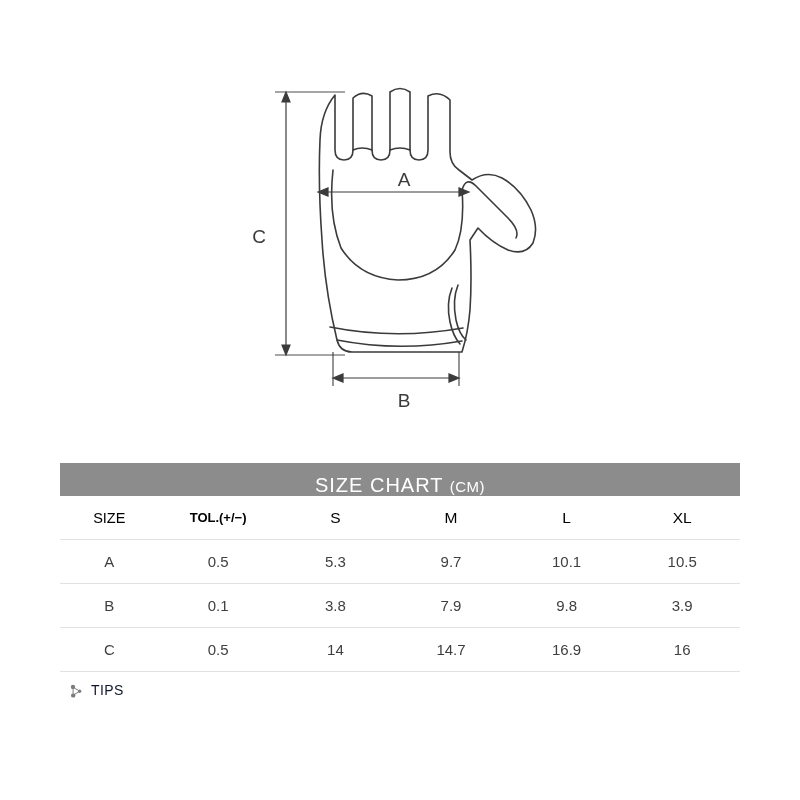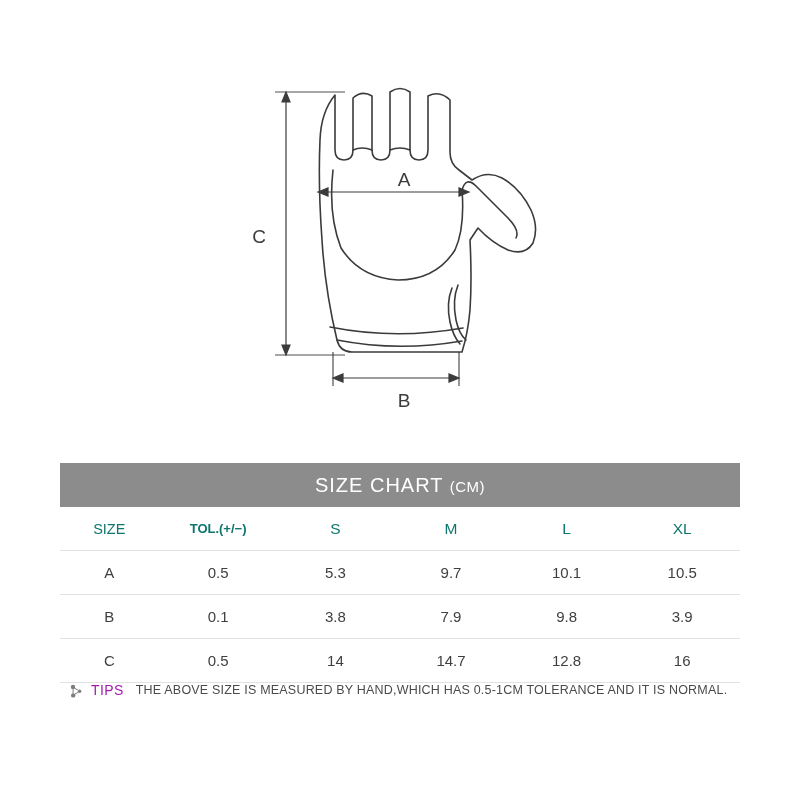--- a/index.html
+++ b/index.html
@@ -36,21 +36,21 @@
   .chart-wrap {
     position: absolute;
     left: 60px;
     top: 463px;
     width: 680px;
   }
   .chart-title {
     background: #8c8c8c;
     color: #ffffff;
     text-align: center;
-    height: 44px;
+    height: 33px;
     line-height: 44px;
     font-size: 20px;
     letter-spacing: 1px;
     font-weight: 400;
   }
   .chart-title .unit {
     font-size: 15px;
     letter-spacing: 0.5px;
   }
   table.size-table {
@@ -62,21 +62,21 @@
   table.size-table th,
   table.size-table td {
     text-align: center;
     font-weight: 400;
     padding: 0;
     height: 43px;
     border-bottom: 1px solid #e2e2e2;
   }
   table.size-table thead th {
     font-size: 14.5px;
-    color: #0f766e;
+    color: #000000;
   }
   table.size-table thead th.tol {
     font-weight: bold;
     font-size: 13px;
   }
   table.size-table thead th.sz {
     font-size: 15.5px;
   }
   table.size-table tbody td {
     font-size: 15px;
@@ -100,21 +100,21 @@
   }
   .tips-icon {
     width: 15px;
     height: 15px;
     flex: 0 0 auto;
     position: relative;
     top: 1px;
   }
   .tips-label {
     font-size: 14px;
-    color: #a21caf;
+    color: #0f172a;
     letter-spacing: 0.4px;
     margin-right: 6px;
   }
   .tips-text {
     font-size: 12.5px;
     color: #4a4a4a;
     letter-spacing: 0.2px;
   }
 </style>
 </head>
@@ -246,33 +246,32 @@
           <td>3.8</td>
           <td>7.9</td>
           <td>9.8</td>
           <td>3.9</td>
         </tr>
         <tr>
           <td>C</td>
           <td>0.5</td>
           <td>14</td>
           <td>14.7</td>
-          <td>12.8</td>
+          <td>16.9</td>
           <td>16</td>
         </tr>
       </tbody>
     </table>
   </div>
 
   <div class="tips-row">
     <span class="tips-icon">
       <svg width="15" height="15" viewBox="0 0 15 15" xmlns="http://www.w3.org/2000/svg">
         <circle cx="3" cy="3" r="2.2" fill="#7c7c7c"></circle>
         <circle cx="3.2" cy="11.4" r="2.2" fill="#7c7c7c"></circle>
         <circle cx="9.6" cy="7.2" r="1.7" fill="#7c7c7c"></circle>
         <path d="M4.6 4.2 L8.3 6.3 M4.7 10.2 L8.4 8.2 M3.1 5.2 L3.1 9.2" stroke="#7c7c7c" stroke-width="1" fill="none"></path>
       </svg>
     </span>
     <span class="tips-label">TIPS</span>
-    <span class="tips-text">THE ABOVE SIZE IS MEASURED BY HAND,WHICH HAS 0.5-1CM TOLERANCE AND IT IS NORMAL.</span>
   </div>
 
 </div>
 
 </body></html>

